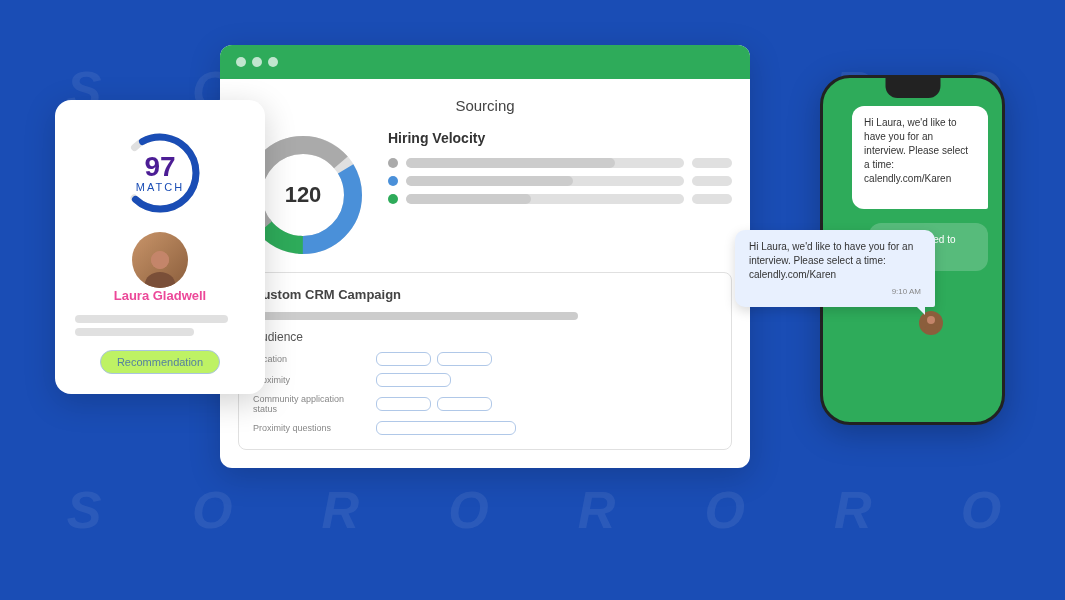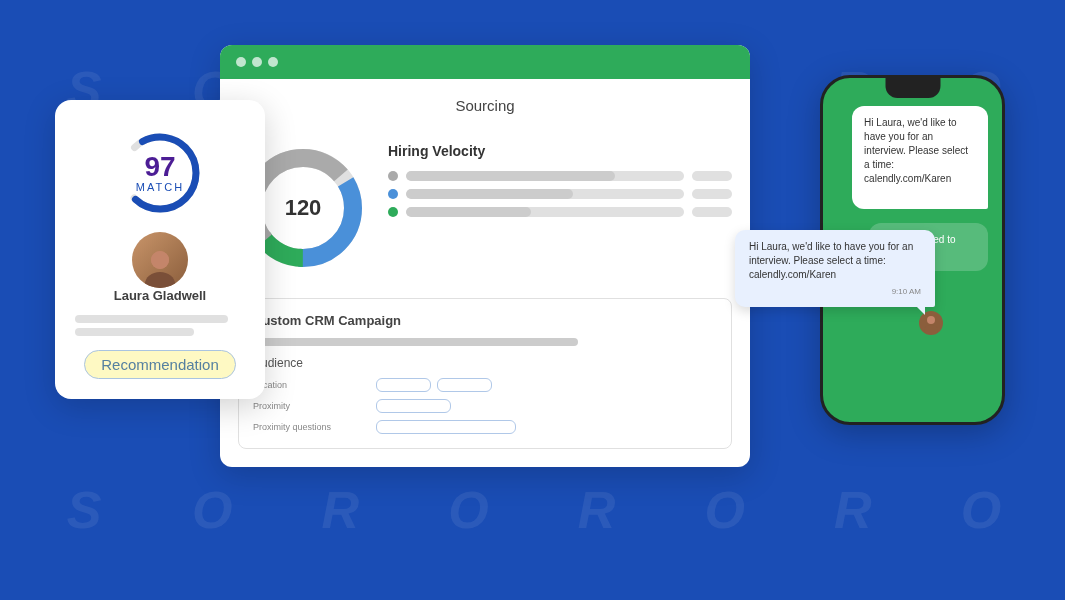--- a/index.html
+++ b/index.html
@@ -97,21 +97,21 @@
 
     
     .person-svg {
       width: 42px;
       height: 42px;
     }
 
     .person-name {
       font-size: 13px;
       font-weight: 600;
-      color: #404040;
+      color: #ec4899;
       margin-bottom: 12px;
       text-align: center;
     }
 
     .person-bars {
       width: 100%;
       display: flex;
       flex-direction: column;
       gap: 5px;
       margin-bottom: 14px;
@@ -122,23 +122,23 @@
       border-radius: 4px;
       background: #e0e0e0;
     }
 
     .person-bar:first-child { width: 90%; }
     .person-bar:nth-child(2) { width: 70%; }
 
     .recommendation-btn {
       border: 1.5px solid #aac4e0;
       border-radius: 20px;
-      background: #fef9c3;
+      background: #bef264;
       color: #5580a0;
-      font-size: 15px;
+      font-size: 11px;
       padding: 5px 16px;
       cursor: pointer;
     }
 
     
     .sourcing-card {
       position: absolute;
       left: 220px;
       top: 45px;
       width: 530px;
@@ -166,21 +166,21 @@
       width: 10px;
       height: 10px;
       border-radius: 50%;
       background: rgba(255,255,255,0.7);
     }
 
     .sourcing-body {
       padding: 18px;
       display: flex;
       flex-direction: column;
-      gap: 25px;
+      gap: 12px;
     }
 
     .sourcing-title {
       font-size: 15px;
       font-weight: 500;
       color: #444;
       text-align: center;
       margin-bottom: 4px;
     }
 
@@ -594,20 +594,27 @@
             <div class="crm-field-input short"></div>
             <div class="crm-field-input short"></div>
           </div>
         </div>
 
         <div class="crm-field-row">
           <div class="crm-field-label">Proximity</div>
           <div class="crm-field-input medium"></div>
         </div>
 
+        <div class="crm-field-row">
+          <div class="crm-field-label">Community application status</div>
+          <div class="crm-field-inputs">
+            <div class="crm-field-input short"></div>
+            <div class="crm-field-input short"></div>
+          </div>
+        </div>
 
         <div class="crm-field-row">
           <div class="crm-field-label">Proximity questions</div>
           <div class="crm-field-input long"></div>
         </div>
       </div>
     </div>
   </div>
 </div>
 

